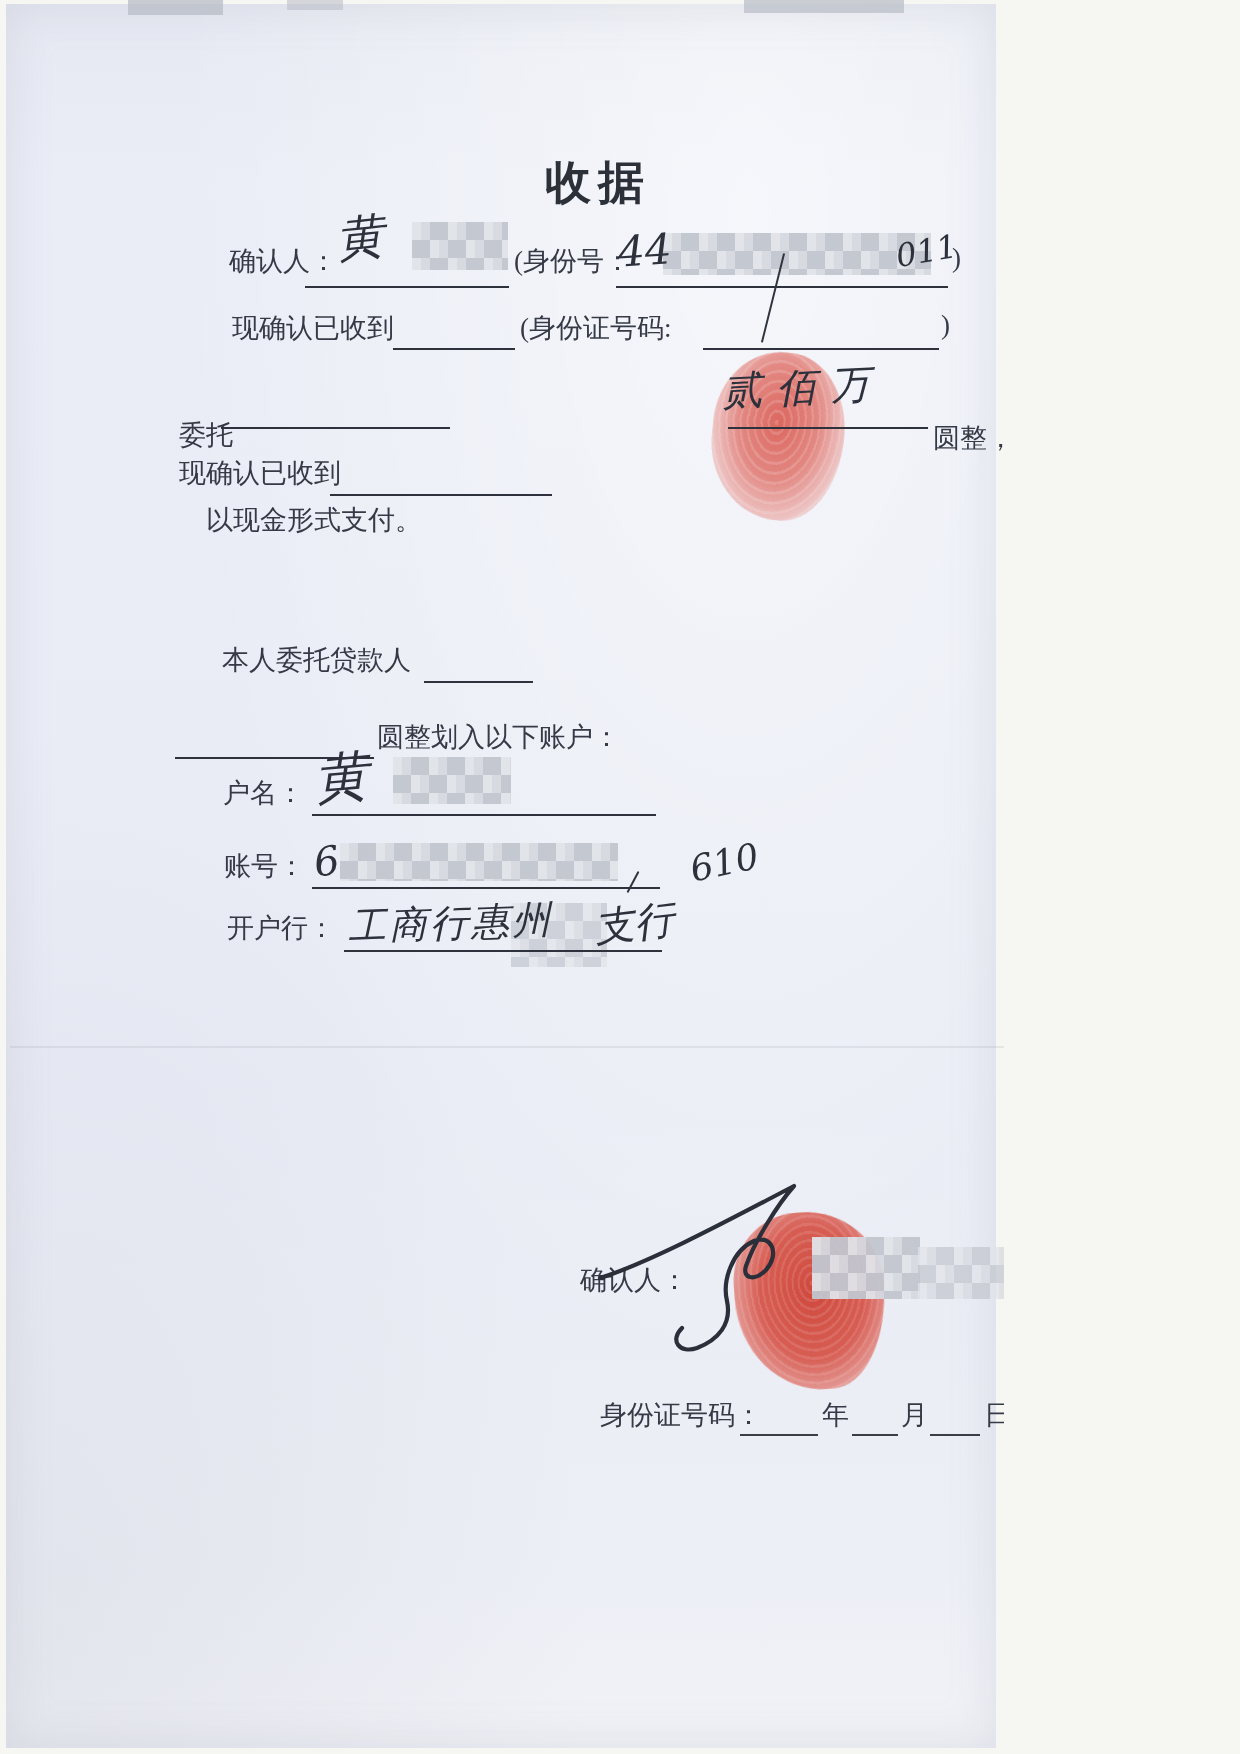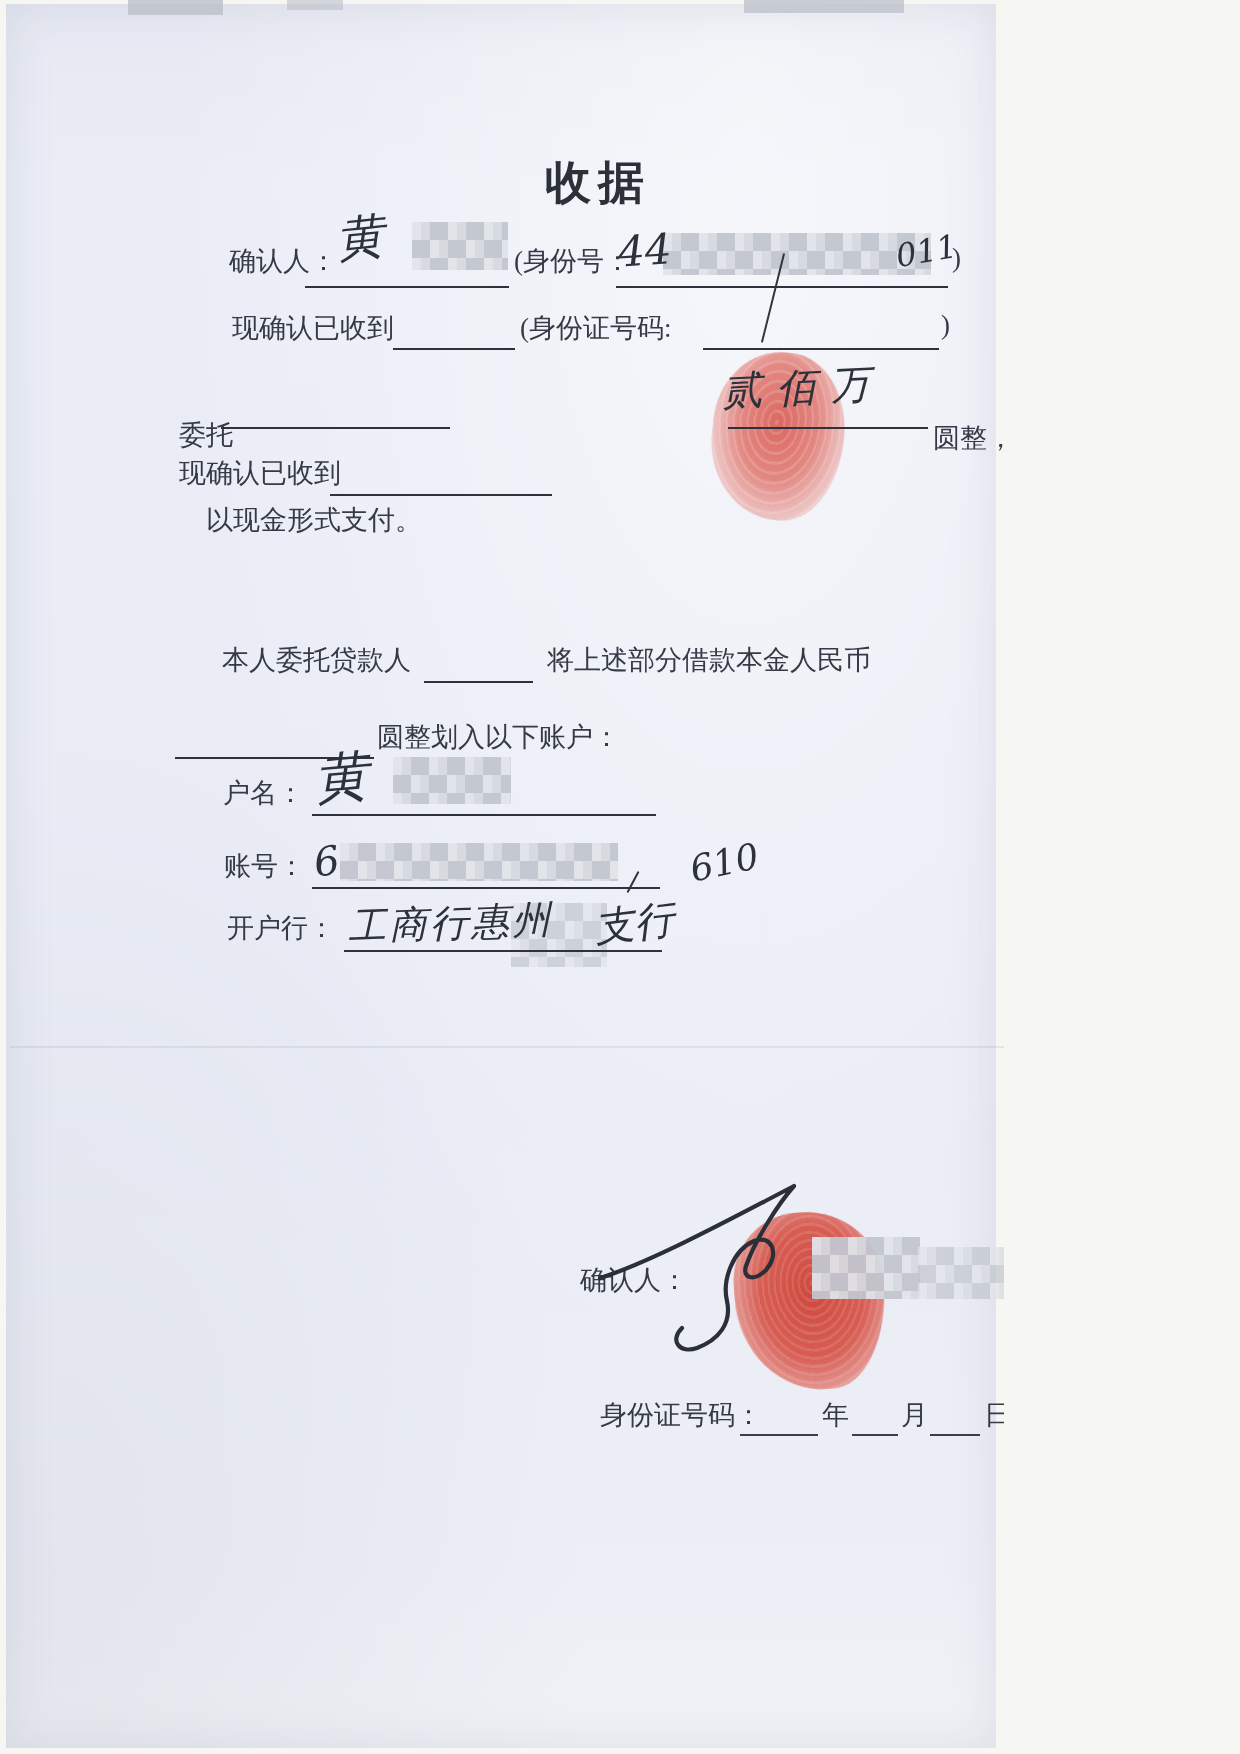--- a/index.html
+++ b/index.html
@@ -96,21 +96,20 @@
   <div class="hw" style="left:722px; top:360px; font-size:40px; letter-spacing:14px; transform:rotate(-3deg);">贰佰万</div>
   <div class="t" style="left:933px; top:400px;margin-top:20px;">圆整，</div>
 
   <div class="t" style="left:179px; top:455px;">现确认已收到</div>
   <div class="ul" style="left:330px; top:494px; width:222px;"></div>
 
   <div class="t" style="left:179px; top:502px;margin-left:27px;">以现金形式支付。</div>
 
   <div class="t" style="left:222px; top:642px;">本人委托贷款人</div>
   <div class="ul" style="left:424px; top:681px; width:109px;"></div>
-  <div class="t" style="left:547px; top:642px;">将上述部分借款本金人民币</div>
 
   <div class="ul" style="left:175px; top:757px; width:199px;"></div>
   <div class="t" style="left:377px; top:719px;">圆整划入以下账户：</div>
 
   <div class="t" style="left:223px; top:775px;">户名：</div>
   <div class="mosaic" style="left:393px; top:757px; width:118px; height:47px;"></div>
   <div class="hw" style="left:314px; top:742px; font-size:54px; transform:rotate(-5deg);">黄</div>
   <div class="ul" style="left:312px; top:814px; width:344px;"></div>
 
   <div class="t" style="left:224px; top:848px;">账号：</div>

